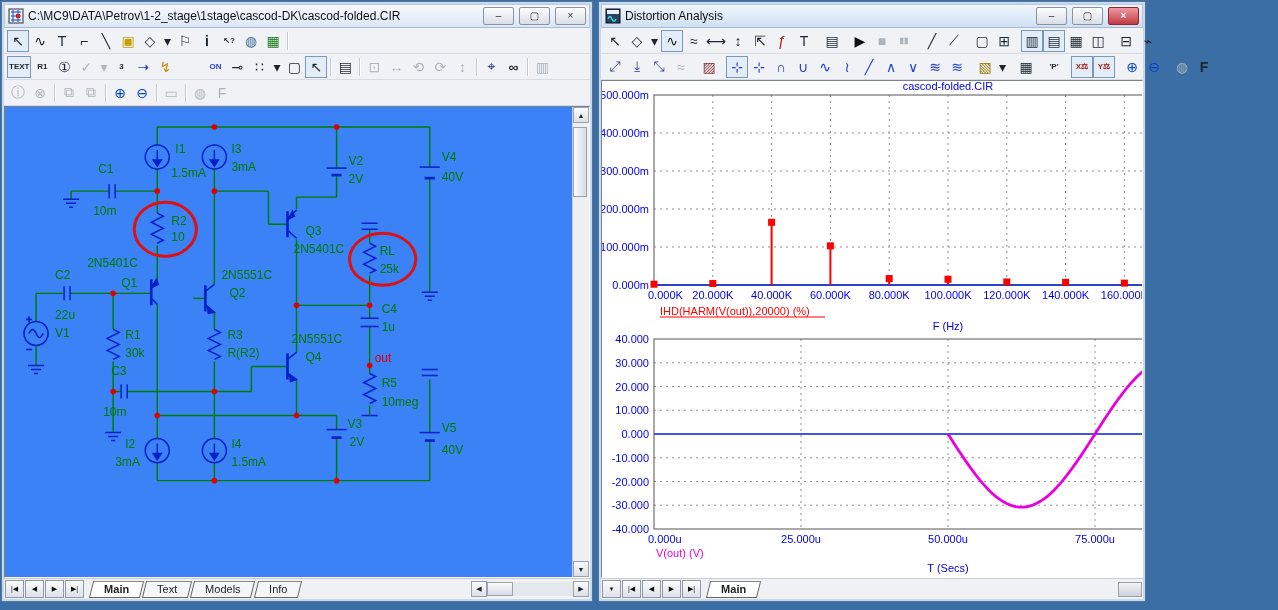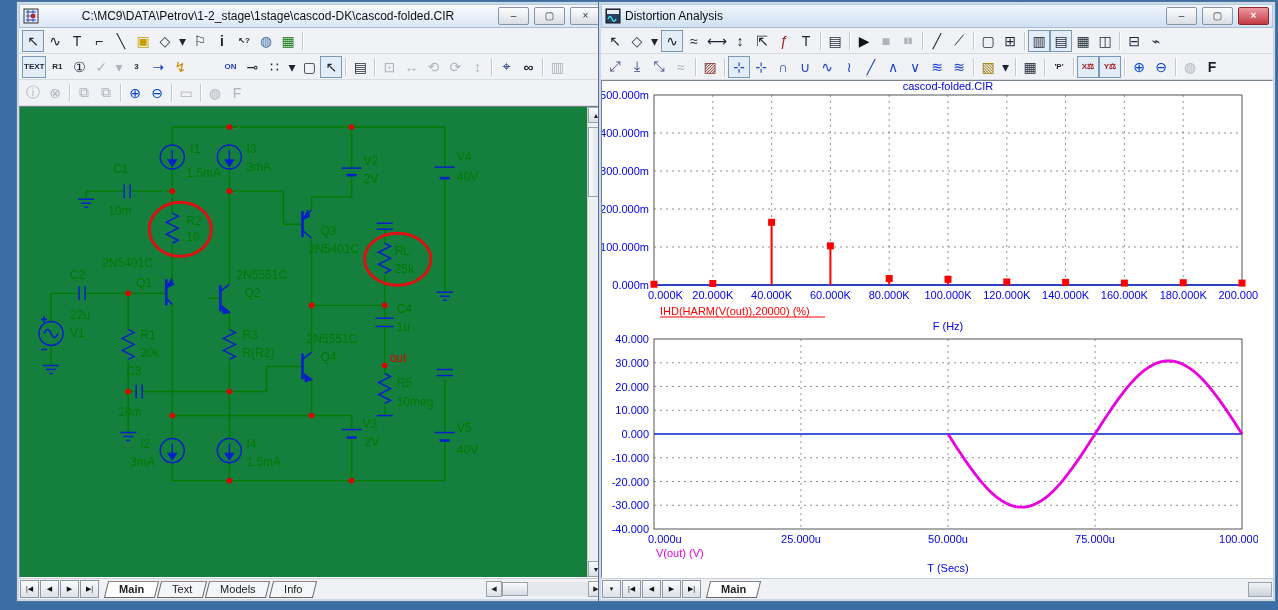--- a/index.html
+++ b/index.html
@@ -1,32 +1,32 @@
 <!DOCTYPE html>
 <html><head>
 <meta charset="utf-8">
 <style>
   html,body{margin:0;padding:0;}
   body{width:1278px;height:610px;background:#3A6EA5;font-family:"Liberation Sans",sans-serif;overflow:hidden;position:relative;}
   .win{position:absolute;border:1px solid #56759A;background:#C9D9EC;padding:2px;box-sizing:border-box;display:flex;flex-direction:column;}
-  #win-left{left:16px;top:1px;width:592px;height:601px;text-align:center;}
-  #win-right{left:598px;top:1px;width:678px;height:601px;}
+  #win-left{left:1px;top:1px;width:592px;height:601px;}
+  #win-right{left:598px;top:1px;width:548px;height:601px;}
   .titlebar{height:22px;display:flex;align-items:center;gap:4px;padding:0 3px;background:linear-gradient(#F6FAFE,#DBE7F5);border:1px solid #B9CADE;border-bottom-color:#A8BBD2;}
   .titlebar .ttl{flex:1;font-size:12px;color:#111;white-space:nowrap;overflow:hidden;}
   .capbtn{width:29px;height:16px;border:1px solid #8A93A2;border-radius:2px;background:linear-gradient(#FDFDFD,#D9DEE6);display:flex;align-items:center;justify-content:center;font-size:10px;line-height:1;color:#333;margin-left:1px;}
   .capbtn.close-red{background:linear-gradient(#EE9AA0,#C23B44);color:#fff;border-color:#8E2730;font-weight:bold;}
   .appico{width:16px;height:16px;flex:0 0 16px;}
   .tb{background:#F0F2F5;border-bottom:1px solid #D8DCE2;display:flex;align-items:center;padding:1px 3px;height:26px;box-sizing:border-box;}
   .tbtn{min-width:22px;height:22px;display:inline-flex;align-items:center;justify-content:center;font-size:14px;color:#1C2430;border:1px solid transparent;box-sizing:border-box;padding:0 1px;}
   .tbtn.pressed{border:1px solid #7A98B8;background:#E2EDF8;}
   .tbtn.disabled{color:#ADB4BC;}
   .tbtn.smalltxt{font-size:8px;font-weight:bold;letter-spacing:0;}
   .tsep{width:1px;height:18px;background:#C3C9D0;margin:0 3px;box-shadow:1px 0 0 #fff;}
   .client{flex:1;display:flex;min-height:0;border:1px solid #7A828C;border-right-color:#FFFFFF;border-bottom-color:#FFFFFF;background:#fff;}
-  .canvas{flex:1;position:relative;overflow:hidden;background:#15803d;}
+  .canvas{flex:1;position:relative;overflow:hidden;background:#3b82f6;}
   .vscroll{width:16px;background:#EDEFF2;border-left:1px solid #C9CED4;display:flex;flex-direction:column;}
   .hsbtn,.vsbtn{width:16px;height:16px;background:linear-gradient(#FAFBFC,#DCE0E6);border:1px solid #9AA2AC;box-sizing:border-box;font-size:7px;display:flex;align-items:center;justify-content:center;color:#222;}
   .vthumb{width:14px;height:70px;margin:4px 0 0 0;background:linear-gradient(90deg,#FAFBFC,#D7DCE3);border:1px solid #9AA2AC;box-sizing:border-box;}
   .vfill{flex:1;}
   .tabrow{height:20px;background:#EFF1F4;border-top:1px solid #C9CED4;display:flex;align-items:center;font-size:11px;padding:0 1px;gap:0;}
   .navbtn{width:17px;height:16px;border:1px solid #8F98A4;background:linear-gradient(#FBFCFD,#DDE2E8);font-size:7px;display:flex;align-items:center;justify-content:center;margin-right:1px;color:#111;}
   .tab{padding:1px 12px 2px 12px;border:1px solid #666;border-top:1px solid #888;background:#F4F6F8;color:#222;margin-right:2px;transform:skewX(-14deg);}
   .tab>span{display:inline-block;transform:skewX(14deg);}
   .tab.active{background:#fff;font-weight:bold;}
   .tabspacer{flex:1;}

